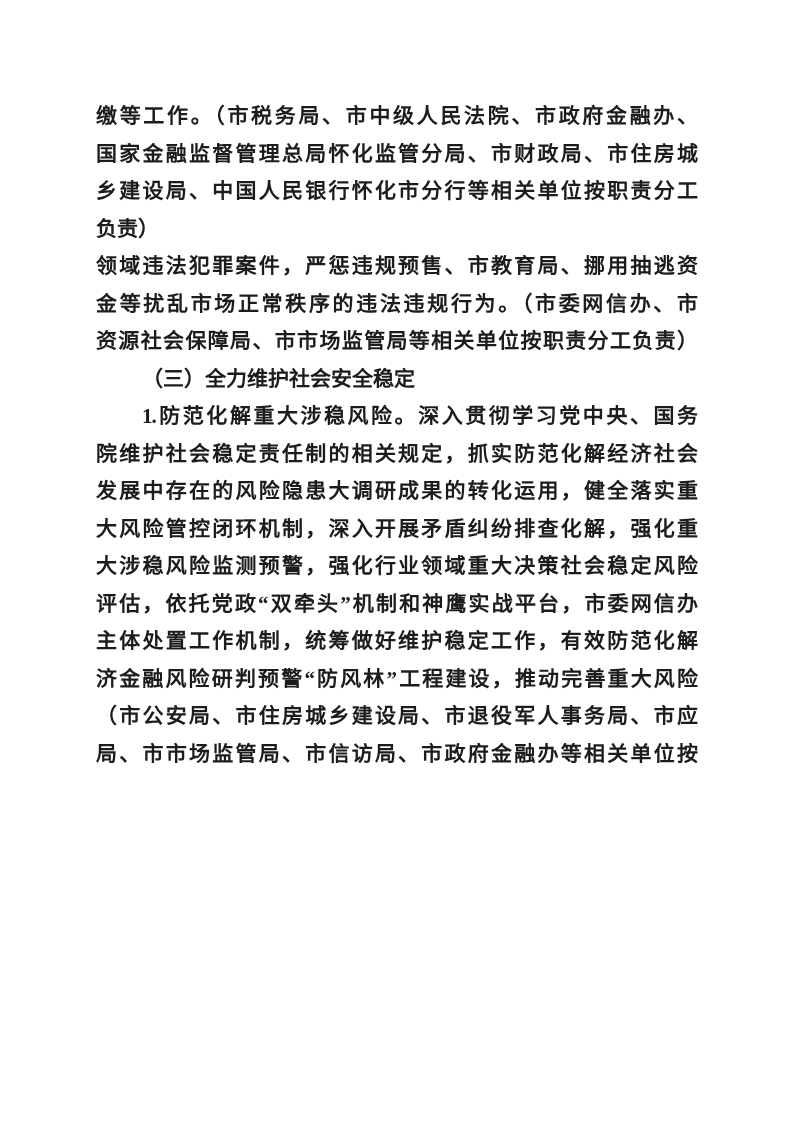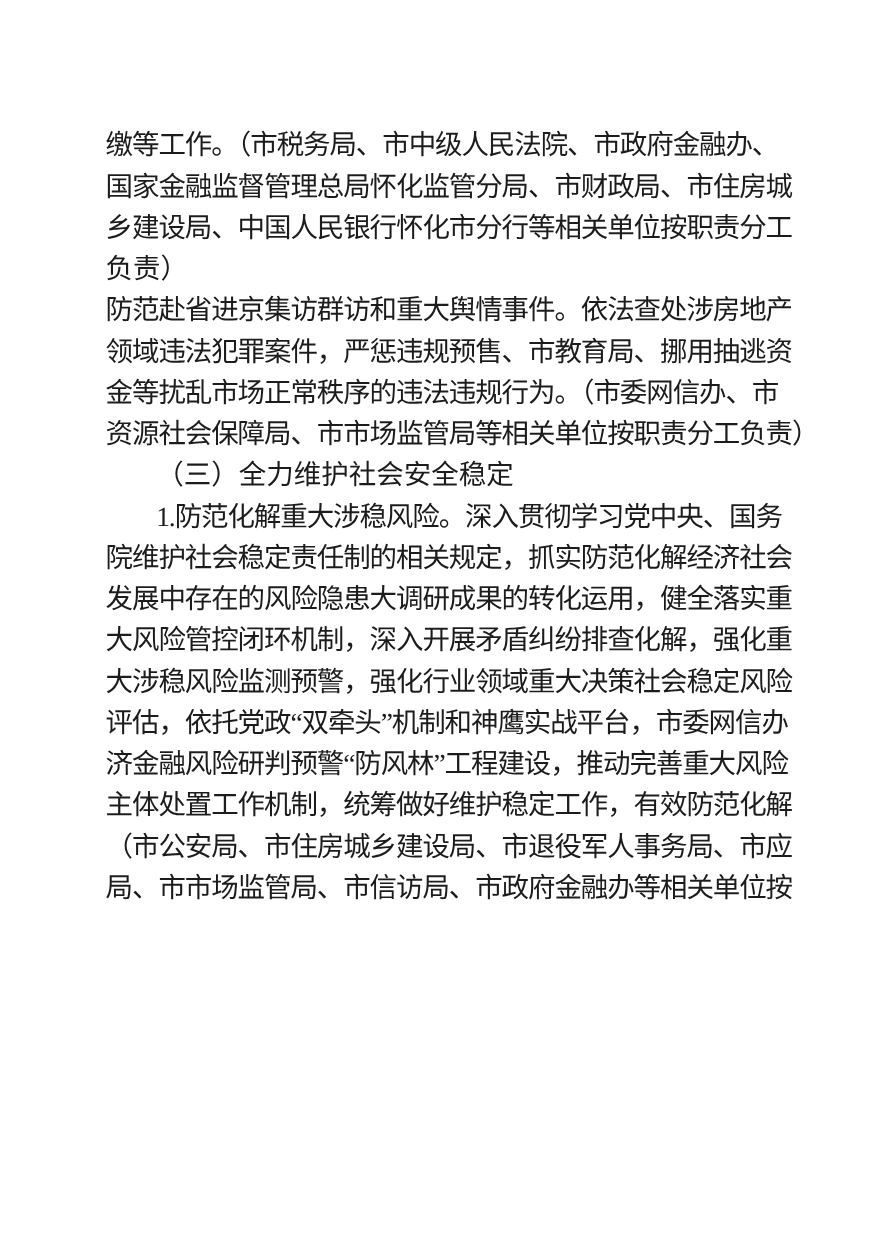--- a/index.html
+++ b/index.html
@@ -16,26 +16,26 @@
   .page {
     position: absolute;
     left: 0; top: 0;
     width: 793px;
     height: 1122px;
     background: #ffffff;
   }
   .content {
     position: absolute;
     left: 96px;
-    top: 114px;
+    top: 98px;
     width: 601px;
     color: #1c1c1c;
     font-family: "Liberation Serif", "DejaVu Serif", serif;
-    font-size: 25px;
-    font-weight: 400;
+    font-size: 21px;
+    font-weight: 700;
   }
   .paragraph {
     margin: 0;
     padding: 0;
   }
   .line {
     height: 37.5px;
     line-height: 37.5px;
     white-space: nowrap;
     letter-spacing: 0;
@@ -55,34 +55,33 @@
 
 <div class="page">
   <div class="content" style="background: rgb(255, 255, 255); color: rgb(28, 28, 28);">
       <div class="paragraph">
         <div class="line justify">缴等工作。（市税务局、市中级人民法院、市政府金融办、</div>
         <div class="line justify">国家金融监督管理总局怀化监管分局、市财政局、市住房城</div>
         <div class="line justify">乡建设局、中国人民银行怀化市分行等相关单位按职责分工</div>
         <div class="line">负责）</div>
       </div>
       <div class="paragraph">
-        <div class="line justify">防范赴省进京集访群访和重大舆情事件。依法查处涉房地产</div>
         <div class="line justify">领域违法犯罪案件，严惩违规预售、市教育局、挪用抽逃资</div>
         <div class="line justify">金等扰乱市场正常秩序的违法违规行为。（市委网信办、市</div>
         <div class="line justify">资源社会保障局、市市场监管局等相关单位按职责分工负责）</div>
       </div>
       <div class="paragraph">
         <div class="line indent">（三）全力维护社会安全稳定</div>
       </div>
       <div class="paragraph">
         <div class="line justify indent">1.防范化解重大涉稳风险。深入贯彻学习党中央、国务</div>
         <div class="line justify">院维护社会稳定责任制的相关规定，抓实防范化解经济社会</div>
         <div class="line justify">发展中存在的风险隐患大调研成果的转化运用，健全落实重</div>
         <div class="line justify">大风险管控闭环机制，深入开展矛盾纠纷排查化解，强化重</div>
         <div class="line justify">大涉稳风险监测预警，强化行业领域重大决策社会稳定风险</div>
         <div class="line justify">评估，依托党政“双牵头”机制和神鹰实战平台，市委网信办</div>
+        <div class="line justify">主体处置工作机制，统筹做好维护稳定工作，有效防范化解</div>
         <div class="line justify">济金融风险研判预警“防风林”工程建设，推动完善重大风险</div>
-        <div class="line justify">主体处置工作机制，统筹做好维护稳定工作，有效防范化解</div>
         <div class="line justify">（市公安局、市住房城乡建设局、市退役军人事务局、市应</div>
         <div class="line justify">局、市市场监管局、市信访局、市政府金融办等相关单位按</div>
       </div>
     </div>
 </div>
 
 </body></html>

